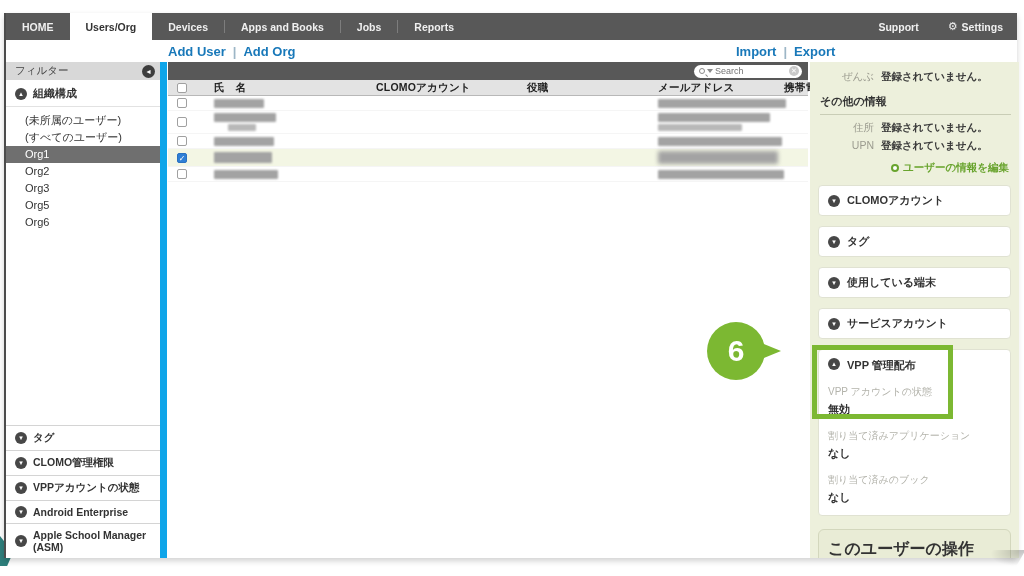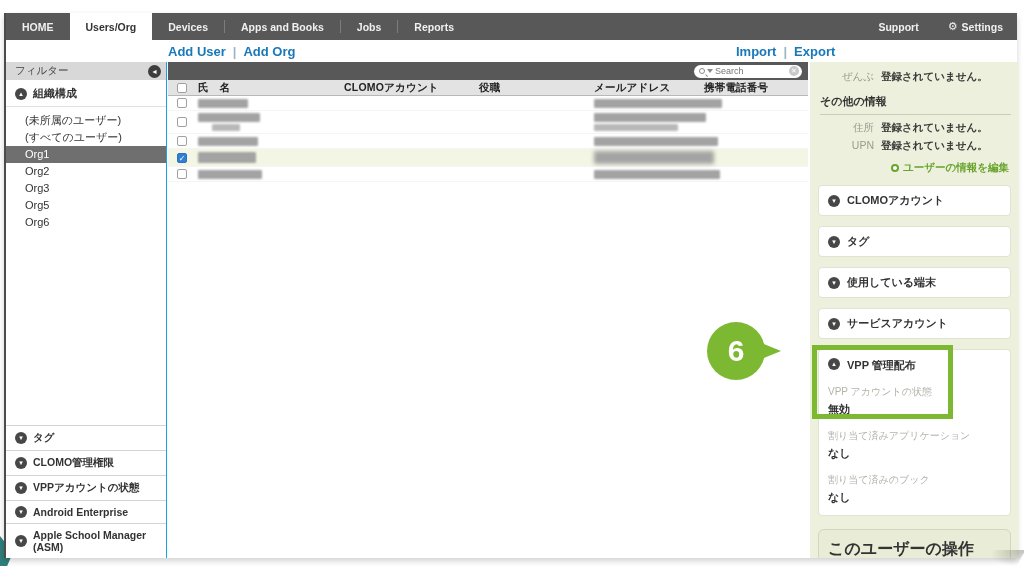--- a/index.html
+++ b/index.html
@@ -28,21 +28,21 @@
   
   .actionsbar { position:absolute; left:0; top:27px; right:0; height:22px; background:#fff;
     display:flex; align-items:center; font-size:13px; }
   .add-links { margin-left:162px; display:flex; gap:7px; align-items:center; }
   .ie-links { position:absolute; left:730px; display:flex; gap:7px; align-items:center; }
   .bluelink { color:#1878b9; font-weight:bold; text-decoration:none; cursor:pointer; }
   .linksep { color:#9db6c6; font-weight:bold; }
 
   
   .sidebar { position:absolute; left:0; top:49px; bottom:0; width:161px; background:#fff;
-    border-right:1px solid #0ea5e9; font-size:11px; color:#333; }
+    border-right:7px solid #0ea5e9; font-size:11px; color:#333; }
   .filter-head { height:18px; background:#d8d8d8; display:flex; align-items:center;
     justify-content:space-between; padding:0 5px 0 9px; font-size:10.5px; color:#444; }
   .circle-btn { width:13px; height:13px; border-radius:50%; background:#3d3d3d; color:#fff;
     font-size:8px; display:flex; align-items:center; justify-content:center; cursor:pointer; }
   .circle-ico { width:12px; height:12px; border-radius:50%; background:#474747; color:#fff;
     font-size:7px; display:inline-flex; align-items:center; justify-content:center; flex:none; }
   .org-head { display:flex; align-items:center; gap:6px; padding:6px 9px 5px;
     font-weight:bold; border-bottom:1px solid #e2e2e2; cursor:pointer; }
   .org-list { padding:5px 0 0; }
   .org-item { padding:1px 6px 1px 19px; line-height:15px; cursor:pointer; white-space:nowrap; }
@@ -58,21 +58,21 @@
     align-items:center; padding:0 3px 0 5px; gap:2px; }
   .mag { width:6px; height:6px; border:1.4px solid #8a8a8a; border-radius:50%; position:relative; flex:none; }
   .mag::after { content:""; position:absolute; width:3px; height:1.4px; background:#8a8a8a;
     transform:rotate(45deg); left:5px; top:6px; }
   .caret-dn { width:0; height:0; border-left:3px solid transparent; border-right:3px solid transparent;
     border-top:4px solid #8a8a8a; flex:none; }
   .searchbox input { border:none; outline:none; flex:1; min-width:0; font-size:9px; color:#555; background:transparent; }
   .clear-ico { width:10px; height:10px; border-radius:50%; background:#c9c9c9; color:#fff;
     font-size:7px; display:flex; align-items:center; justify-content:center; flex:none; cursor:pointer; }
 
-  .grid6 { display:grid; grid-template-columns:28px 146px 135px 115px 110px 1fr; align-items:center; }
+  .grid6 { display:grid; grid-template-columns:28px 146px 135px 115px 110px 1fr; align-items:center;gap:16px; }
   .thead { height:16px; background:#e3e3e3; border-bottom:1px solid #b8b8b8;
     font-size:10.5px; font-weight:bold; color:#222; }
   .thead .hc { padding-left:2px; letter-spacing:.2px; white-space:nowrap; }
   .cbc { display:flex; justify-content:center; }
   .cb { width:10px; height:10px; border:1px solid #a0a0a0; border-radius:2px; background:#fff; cursor:pointer; }
   .cb.checked { background:#2f7fd6; border-color:#2a71c0; color:#fff; font-size:8px; line-height:9px;
     text-align:center; font-weight:bold; }
   .trow { min-height:14px; padding:2px 0; border-bottom:1px solid #f5f5f5; }
   .trow.selected { background:#f3f6e4; }
   .rd { background:#a3a3a3; filter:blur(1.3px); border-radius:1px; height:9px; }

